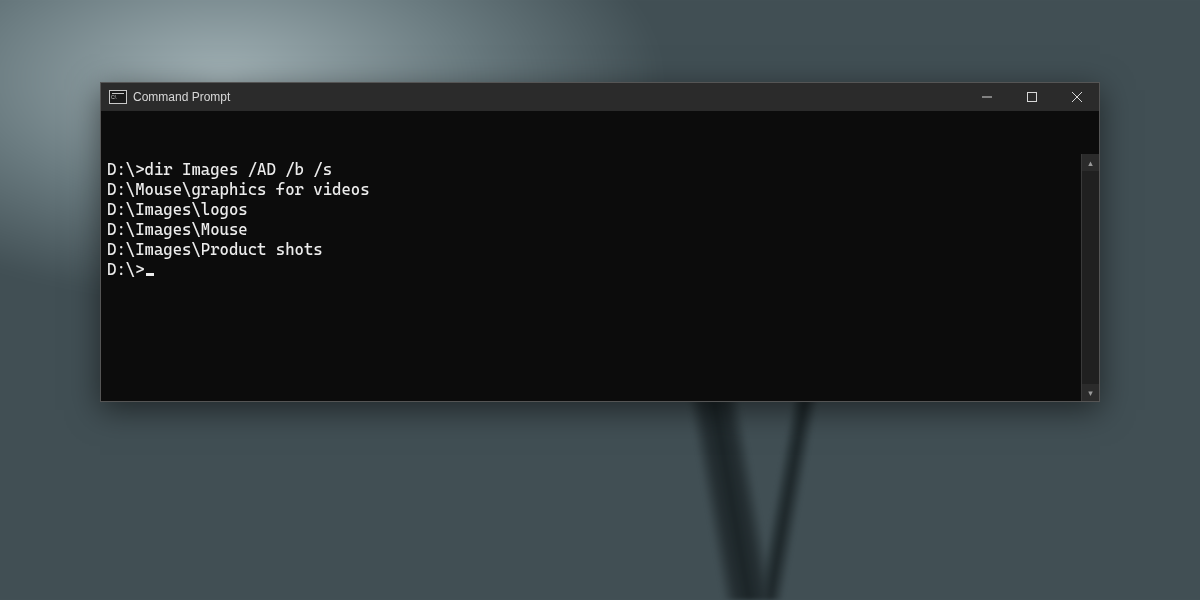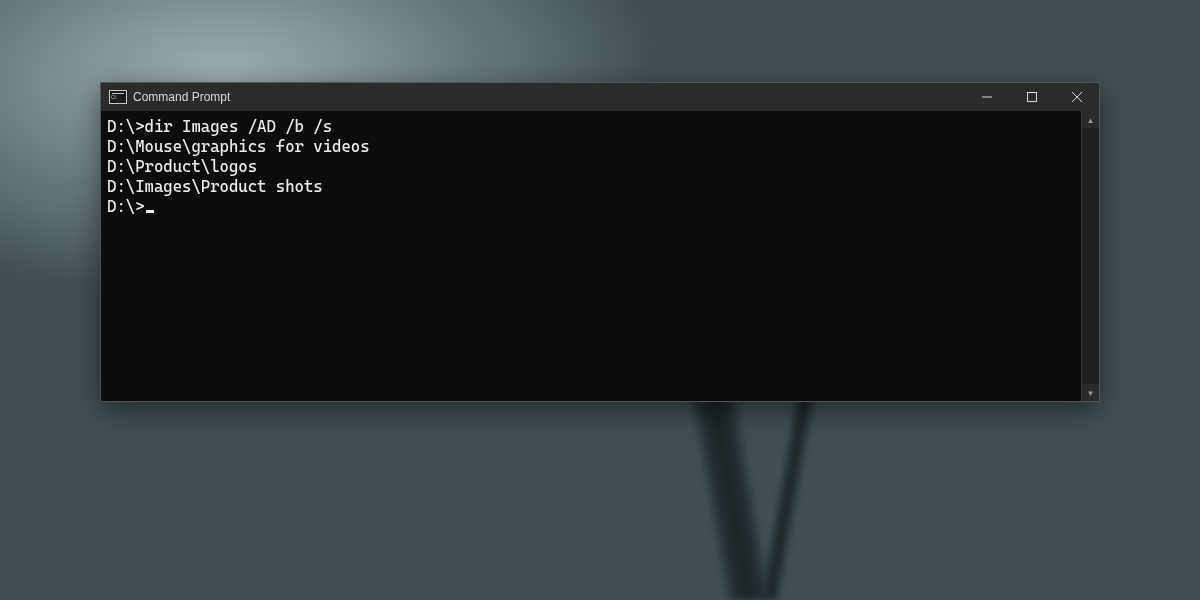--- a/index.html
+++ b/index.html
@@ -17,21 +17,21 @@
   .crack{
     position:absolute;bottom:0;left:35%;width:50%;height:55%;
     background:
       linear-gradient(80deg,transparent 46%,#1a2225 48%,#0d1416 50%,#1a2225 52%,transparent 54%),
       linear-gradient(100deg,transparent 60%,#222d30 61%,#0d1416 62%,transparent 64%);
     filter:blur(2px);opacity:.7;
   }
   .window{
     position:absolute;left:100px;top:82px;width:998px;height:318px;
     background:#0c0c0c;border:1px solid #555;box-shadow:0 8px 30px rgba(0,0,0,.5);
-    display:flex;flex-direction:column;
+    display:flex;flex-direction:column;gap:43px;
   }
   .titlebar{
     height:28px;background:#2b2b2b;display:flex;align-items:center;color:#d8d8d8;
     font-size:12px;user-select:none;
   }
   .titlebar .ico{
     width:16px;height:12px;margin:0 6px 0 8px;border:1px solid #c9c9c9;position:relative;
     background:#1a1a1a;
   }
   .titlebar .ico::before{content:"";position:absolute;left:2px;top:2px;right:2px;height:1px;background:#c9c9c9;}
@@ -77,21 +77,21 @@
     </div>
     <div class="winbtn close">
       <svg viewBox="0 0 10 10">
           <line x1="0" y1="0" x2="10" y2="10"></line>
           <line x1="10" y1="0" x2="0" y2="10"></line>
         </svg>
     </div>
   </div>
 
   <div class="client">
-    <div class="term" id="term"><div>D:\&gt;dir Images /AD /b /s</div><div>D:\Mouse\graphics for videos</div><div>D:\Product\logos</div><div>D:\Images\Product shots</div><div></div><div>D:\&gt;<span class="cursor"></span></div></div>
+    <div class="term" id="term"><div>D:\&gt;dir Images /AD /b /s</div><div>D:\Mouse\graphics for videos</div><div>D:\Images\logos</div><div>D:\Images\Mouse</div><div>D:\Images\Product shots</div><div></div><div>D:\&gt;<span class="cursor"></span></div></div>
     <div class="scrollbar">
       <div class="arrow up">▴</div>
       <div class="track"></div>
       <div class="arrow down">▾</div>
     </div>
   </div>
 
 </div>
 
 </body></html>

